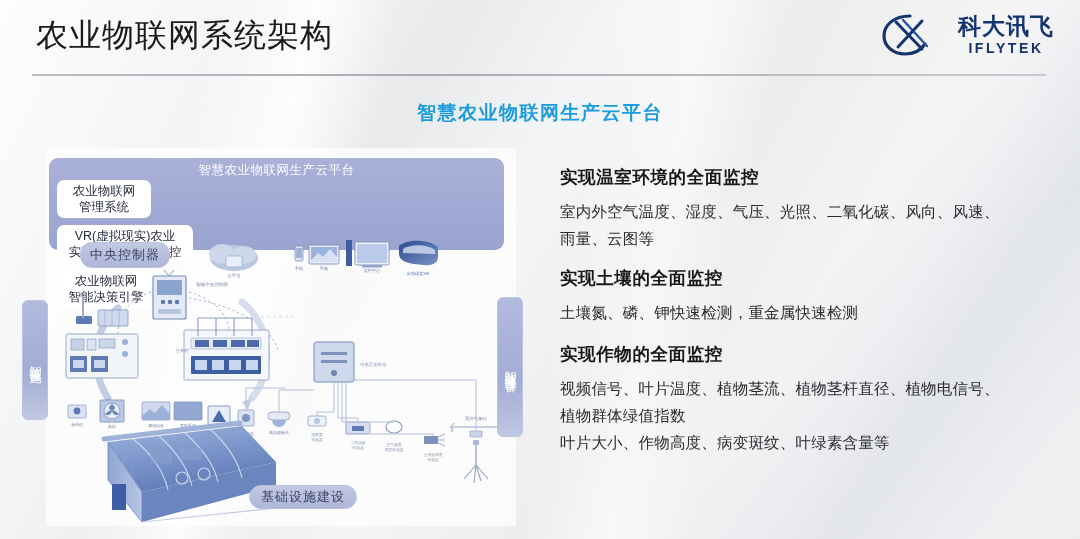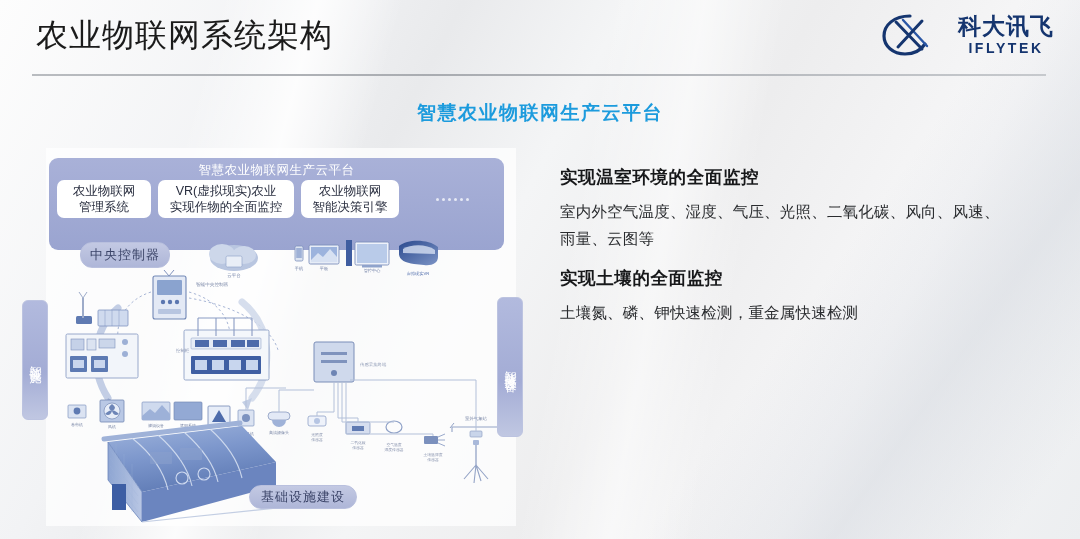--- a/index.html
+++ b/index.html
@@ -70,21 +70,21 @@
     position: absolute; left: 3px; top: 10px; width: 455px; height: 92px;
     background: linear-gradient(180deg, #a9b1d8 0%, #9aa4d0 100%);
     border-radius: 9px;
   }
   .cloud-bar-title {
     position: absolute; left: 0; top: 4px; width: 100%;
     text-align: center; font-size: 12.5px; color: #ffffff; letter-spacing: .5px;
   }
   .cloud-boxes {
     position: absolute; left: 8px; top: 22px; right: 8px;
-    display: flex; align-items: stretch; gap: 7px;
+    display: flex; align-items: stretch; gap: 7px; flex-direction: column;
   }
   .cloud-box {
     background: #ffffff; border-radius: 7px;
     padding: 3px 6px;
     font-size: 12.5px; line-height: 16px; color: #2a2f40;
     text-align: center; white-space: pre-line;
     display: flex; align-items: center; justify-content: center;
   }
   .cloud-box.b1 { width: 94px; }
   .cloud-box.b2 { width: 136px; }
@@ -439,14 +439,20 @@
       <div class="sec-title">实现温室环境的全面监控</div>
       <div class="sec-line">室内外空气温度、湿度、气压、光照、二氧化碳、风向、风速、</div>
       <div class="sec-line">雨量、云图等</div>
     </div>
 
     <div class="sec s2">
       <div class="sec-title">实现土壤的全面监控</div>
       <div class="sec-line">土壤氮、磷、钾快速检测，重金属快速检测</div>
     </div>
 
+    <div class="sec s3">
+      <div class="sec-title">实现作物的全面监控</div>
+      <div class="sec-line">视频信号、叶片温度、植物茎流、植物茎杆直径、植物电信号、</div>
+      <div class="sec-line">植物群体绿值指数</div>
+      <div class="sec-line">叶片大小、作物高度、病变斑纹、叶绿素含量等</div>
+    </div>
   </div>
 </div>
 
 </body></html>

